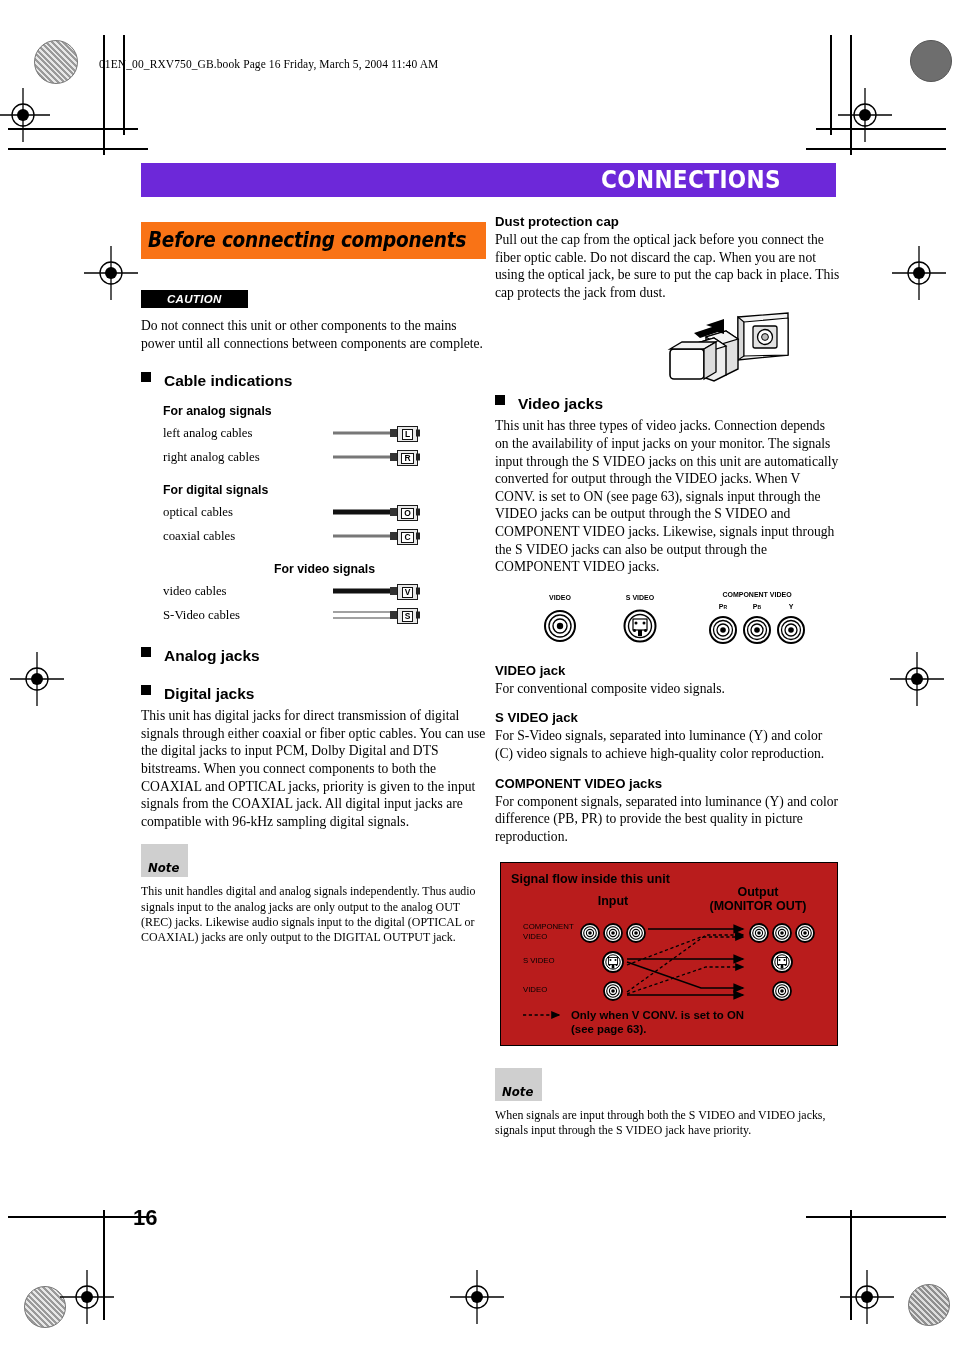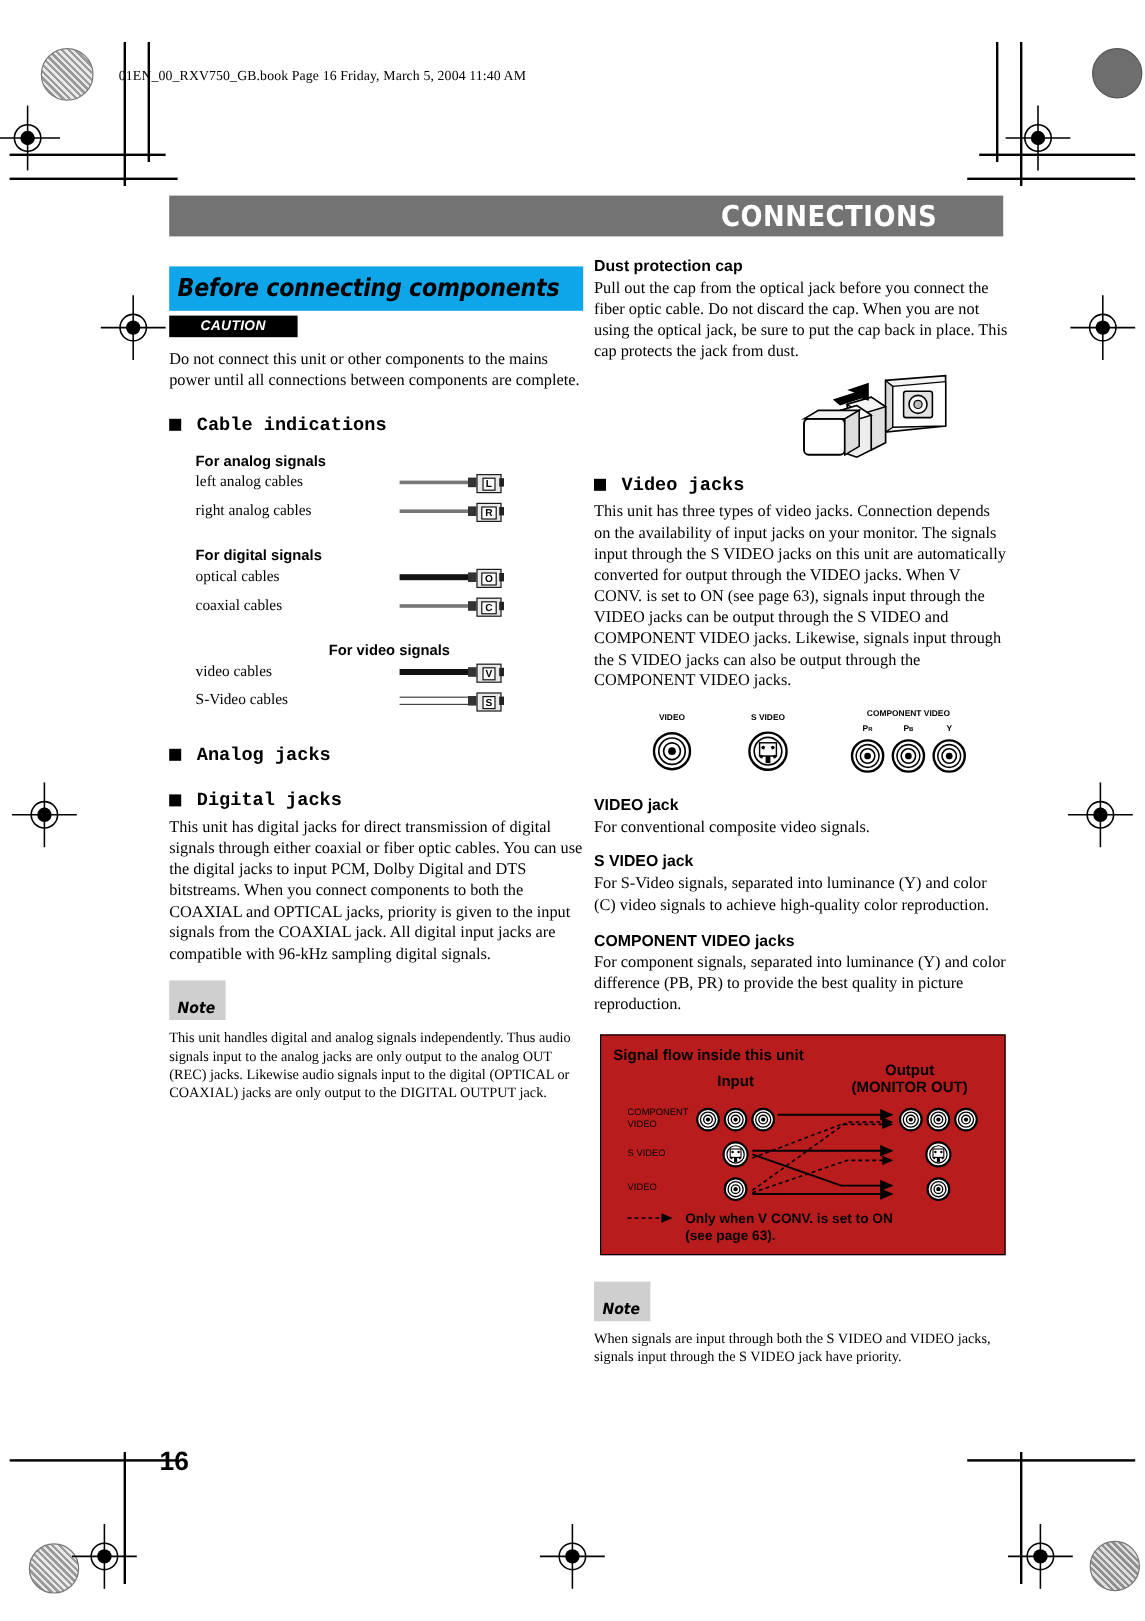--- a/index.html
+++ b/index.html
@@ -14,62 +14,62 @@
   .swatch{position:absolute;border-radius:50%;}
 
   
   .filehdr{position:absolute;left:99px;top:58px;font-size:11.5px;
            font-family:"Liberation Serif",serif;letter-spacing:.1px;white-space:nowrap;}
 
   
   .page{position:absolute;left:0;top:0;width:954px;height:1150px;}
 
   .chapter-bar{position:absolute;left:141px;top:163px;width:695px;height:34px;
-               background:#737373;color:#fff;}
+               background:#6d28d9;color:#fff;}
   .chapter-bar span{position:absolute;right:55px;top:50%;transform:translateY(-50%);
                font-family:"DejaVu Sans Condensed","Liberation Sans",sans-serif;
                font-weight:bold;font-size:24px;letter-spacing:.4px;}
 
   .col{position:absolute;width:345px;}
   .colL{left:141px;top:222px;}
   .colR{left:495px;top:214px;}
 
-  .sec-title{background:#0ea5e9;font-family:"DejaVu Sans Condensed","Liberation Sans",sans-serif;
+  .sec-title{background:#f97316;font-family:"DejaVu Sans Condensed","Liberation Sans",sans-serif;
              font-style:italic;font-weight:bold;font-size:20.5px;
-             padding:6px 0 7px 7px;letter-spacing:-.2px;margin-bottom:3px;}
+             padding:6px 0 7px 7px;letter-spacing:-.2px;margin-bottom:30px;}
 
   .caution{display:inline-block;background:#000;color:#fff;
            font-family:"Liberation Sans",sans-serif;font-style:italic;font-weight:bold;
            font-size:11.5px;padding:3px 26px 3px 26px;letter-spacing:.3px;margin-bottom:9px;}
 
   p{margin:0 0 0 0;font-size:13.6px;line-height:17.6px;text-align:left;}
   p.body{margin-bottom:13px;}
 
-  .h2{font-family:Liberation Mono, monospace;font-weight:bold;font-size:15.5px;
-      margin:20px 0 4px 0;display:flex;align-items:center;}
+  .h2{font-family:Liberation Sans, sans-serif;font-weight:bold;font-size:15.5px;
+      margin:20px 0 4px 0;display:flex;}
   .h2 .sq{width:10px;height:10px;background:#000;display:inline-block;margin-right:13px;}
   .h2.first{margin-top:20px;}
 
   .h3{font-family:"Liberation Sans",sans-serif;font-weight:bold;font-size:12.3px;
       margin:14px 0 3px 0;}
   .h3.tight{}
 
   .h4{font-family:"Liberation Sans",sans-serif;font-weight:bold;font-size:13.2px;
       margin:13px 0 2px 0;}
   .h4.first{margin-top:0;}
 
   .note-tag{display:inline-block;background:#cfcfcf;
             font-family:"DejaVu Sans Condensed","Liberation Sans",sans-serif;
             font-style:italic;font-weight:bold;font-size:13px;
             padding:16px 9px 2px 7px;margin:14px 0 7px 0;}
   p.small{font-size:11.9px;line-height:15.3px;}
 
   
   .cable-group{margin-left:22px;}
-  .cable-row{position:relative;height:24px;display:flex;align-items:flex-start;}
+  .cable-row{position:relative;height:24px;display:flex;align-items:center;}
   .cable-row .lbl{font-size:12.8px;width:170px;}
   .plug{position:relative;width:86px;height:16px;}
   .plug .wire{position:absolute;left:0;top:50%;transform:translateY(-50%);height:3px;background:#777;width:58px;}
   .plug.thick .wire{height:5px;background:#111;}
   .plug.dual .wire{height:5px;background:#fff;border-top:1.4px solid #444;border-bottom:1.4px solid #444;}
   .plug .neck{position:absolute;left:57px;top:50%;transform:translateY(-50%);
               width:8px;height:8px;background:#333;}
   .plug .barrel{position:absolute;left:64px;top:1px;width:19px;height:14px;
               background:#e9e9e9;border:1.3px solid #1a1a1a;display:flex;
               align-items:center;justify-content:center;}

